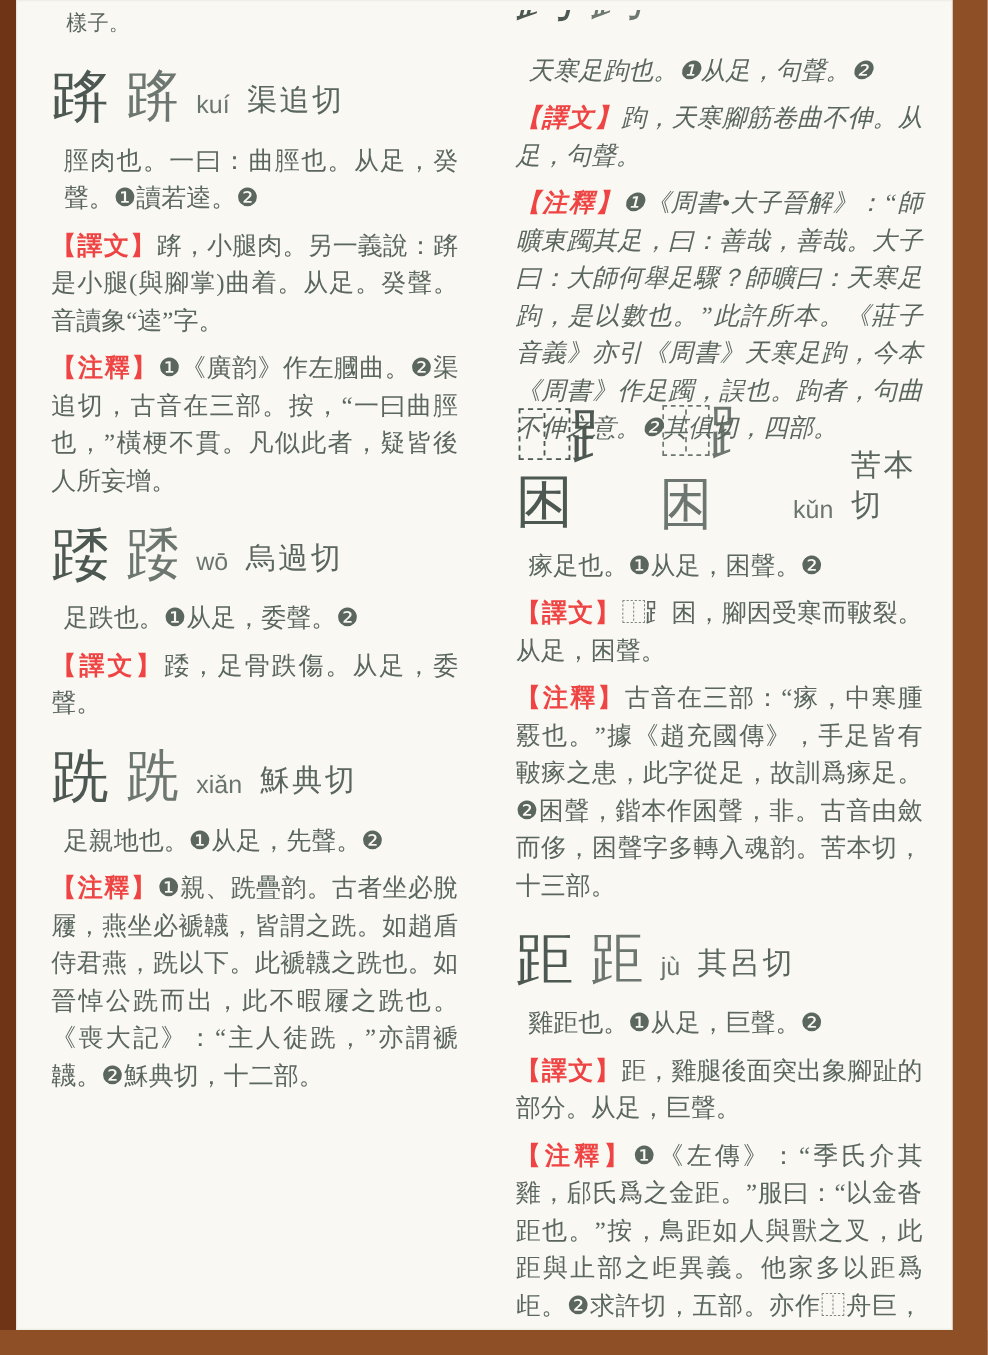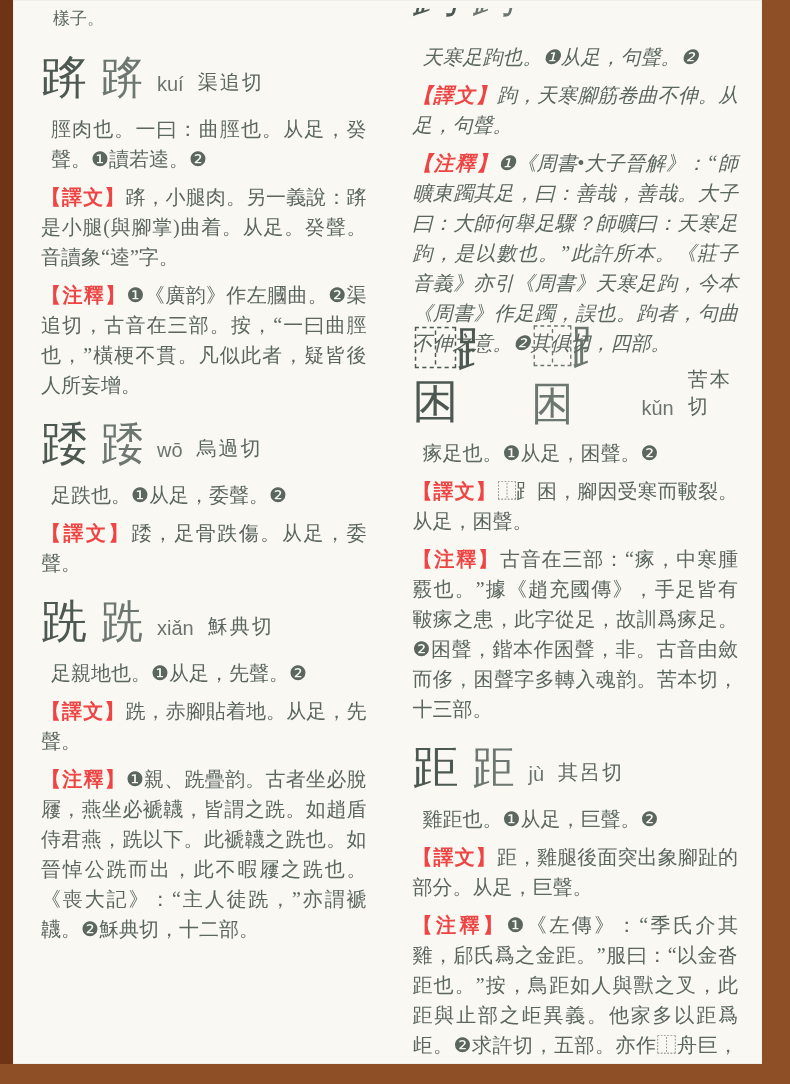--- a/index.html
+++ b/index.html
@@ -33,21 +33,21 @@
   .hw-row.partial .hw{margin-top:-38px;}
   .hw{font-size:46px;line-height:52px;color:#4d5852;}
   .hw.seal{
     font-size:42px;color:#5e6962;transform:scaleY(1.08);
     letter-spacing:0;opacity:.9;
   }
   .pinyin{
     font-family:"Liberation Sans","DejaVu Sans",sans-serif;
     font-size:20px;color:#6b756f;padding-bottom:8px;
   }
-  .fanqie{font-size:20px;color:#5b665f;padding-bottom:8px;letter-spacing:2px;}
+  .fanqie{font-size:24px;color:#5b665f;padding-bottom:8px;letter-spacing:2px;}
   p.block{
     margin:8px 0 0 0;
     font-size:20px;line-height:30px;color:#5b665f;
     text-align:justify;text-justify:inter-ideograph;
   }
   p.block.def{margin-left:10px;margin-right:0;}
   .lbl{color:#ef4444;font-weight:bold;letter-spacing:1px;}
 </style>
 </head>
 <body>
@@ -82,21 +82,20 @@
           <p class="block"><span class="lbl">【譯文】</span><span>踒，足骨跌傷。从足，委聲。</span></p>
         </div>
         <div class="entry">
           <div class="hw-row">
             <span class="hw">跣</span>
             <span class="hw seal">跣</span>
             <span class="pinyin">xiǎn</span>
             <span class="fanqie">穌典切</span>
           </div>
           <p class="block def">足親地也。❶从足，先聲。❷</p>
-          <p class="block"><span class="lbl">【譯文】</span><span>跣，赤腳貼着地。从足，先聲。</span></p>
           <p class="block"><span class="lbl">【注釋】</span><span>❶親、跣疊韵。古者坐必脫屨，燕坐必褫韤，皆謂之跣。如趙盾侍君燕，跣以下。此褫韤之跣也。如晉悼公跣而出，此不暇屨之跣也。《喪大記》：“主人徒跣，”亦謂褫韤。❷穌典切，十二部。</span></p>
         </div>
       </div>
     <div class="column">
         <div class="entry">
           <div class="hw-row partial">
             <span class="hw">跔</span>
             <span class="hw seal">跔</span>
           </div>
           <p class="block def">天寒足跔也。❶从足，句聲。❷</p>

